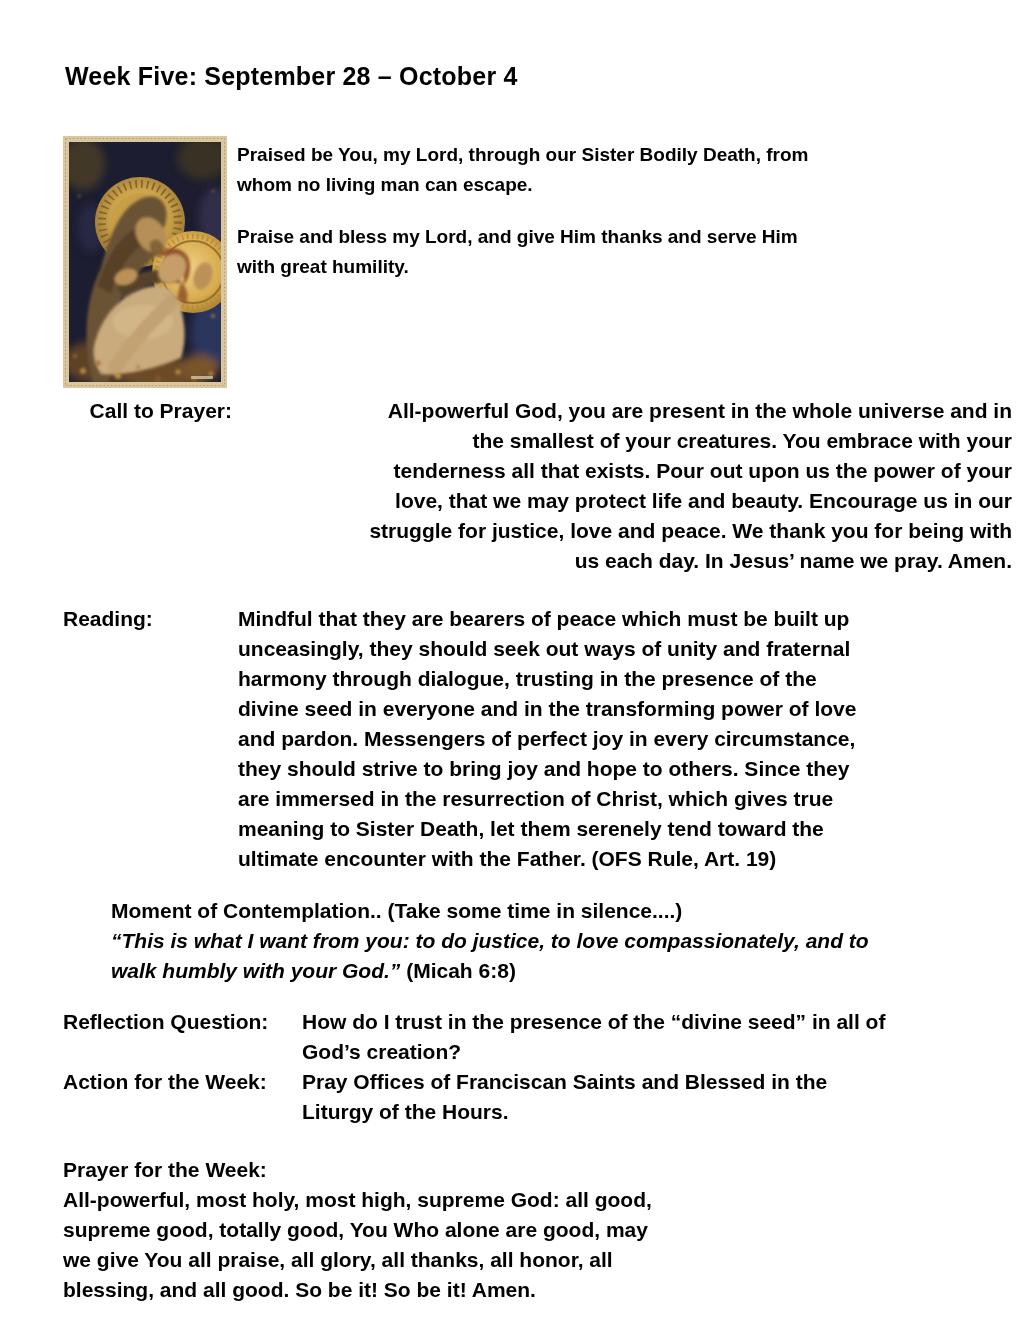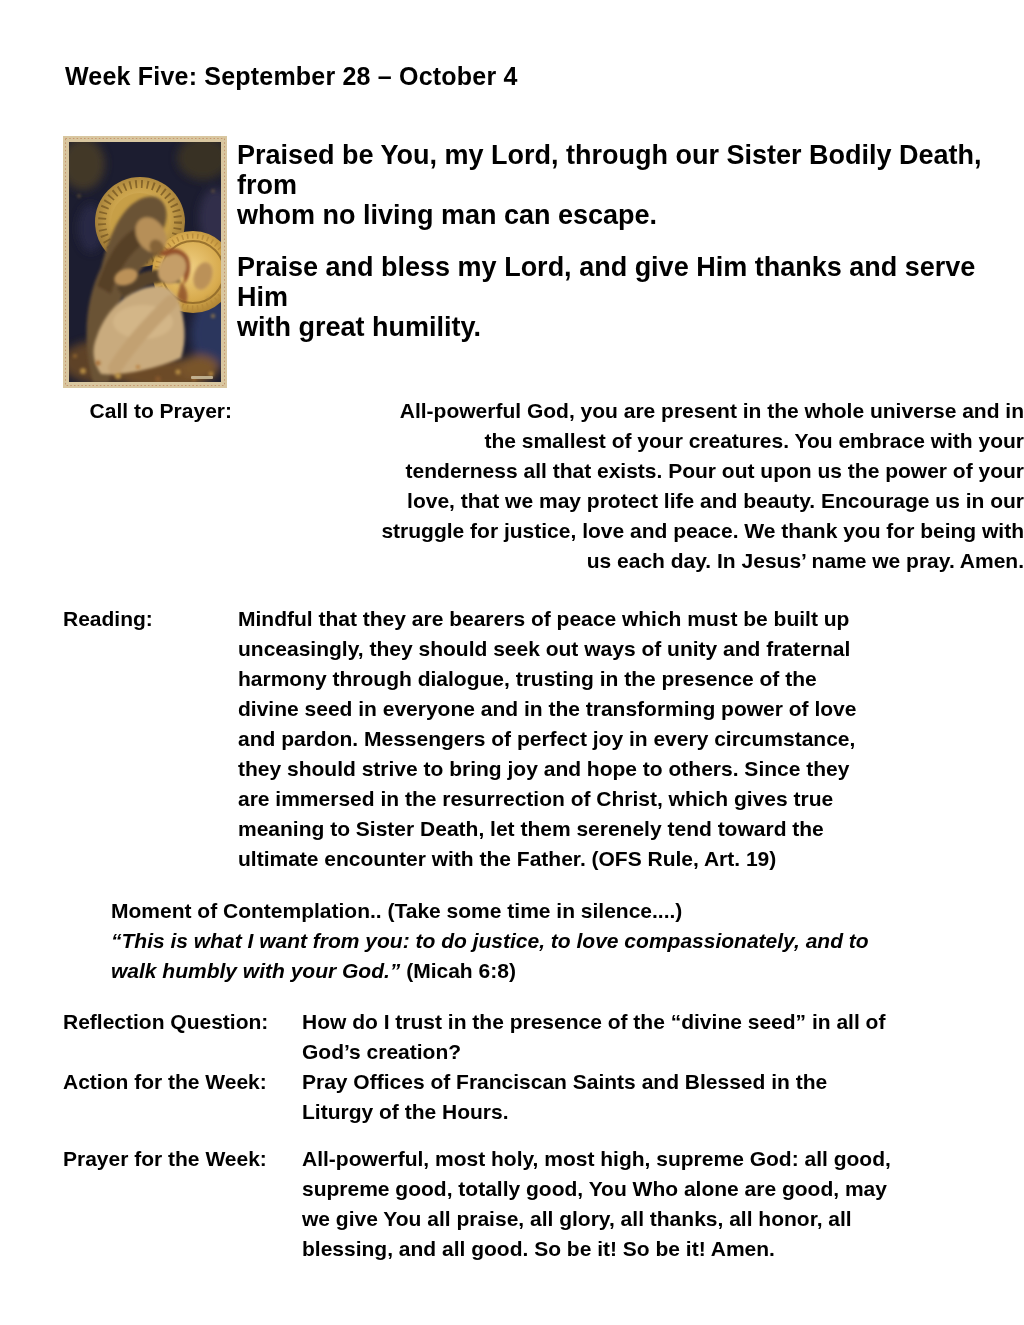--- a/index.html
+++ b/index.html
@@ -7,55 +7,55 @@
     width: 1024px; height: 1325px;
     background: #ffffff;
     font-family: "Liberation Sans", sans-serif;
     font-weight: 700;
     color: #000000;
     -webkit-font-smoothing: antialiased;
   }
   .page {
     box-sizing: border-box;
     width: 1024px; height: 1325px;
-    padding: 62px 0 0 63px;
+    padding: 62px 12px 0 63px;
     overflow: hidden;
   }
   .title {
     font-size: 25px;
     line-height: 29px;
     margin: 0 0 45px 2px;
     letter-spacing: 0.2px;
   }
   .hero { display: flex; margin-bottom: 8px; }
   .icon-frame {
     flex: 0 0 164px;
     width: 164px; height: 252px;
     margin-right: 10px;
   }
   .hero-text { padding-top: 4px; width: 784px; }
   .hero-text p {
     margin: 0 0 22px 0;
-    font-size: 27px;
+    font-size: 19px;
     line-height: 30px;
     white-space: pre-line;
   }
   .hero-text p:last-child { margin-bottom: 0; }
   .row { display: flex; font-size: 21px; line-height: 30px; }
   .row .label { flex: 0 0 auto; }
   .row .body { flex: 1; white-space: pre-line; }
   .row-call .label { width: 169px; }
   .row-call { margin-bottom: 28px; text-align: right; }
   .row-reading .label { width: 175px; }
   .row-reading { margin-bottom: 22px; }
   .contemplation { font-size: 21px; line-height: 30px; margin-bottom: 21px; width: 930px; margin-left: 48px; }
   .contemplation .quote-line { white-space: pre-line; }
   .quote-em { font-style: italic; }
   .row-wide .label { width: 239px; }
-  .row-prayer { margin-top: 17px; }
+  .row-prayer { margin-top: 28px; flex-direction: column; }
 </style>
 </head>
 <body>
 
 <div class="page">
 
   <h1 class="title">Week Five: September 28 – October 4</h1>
 
   <div class="hero">
     <div class="icon-frame">

